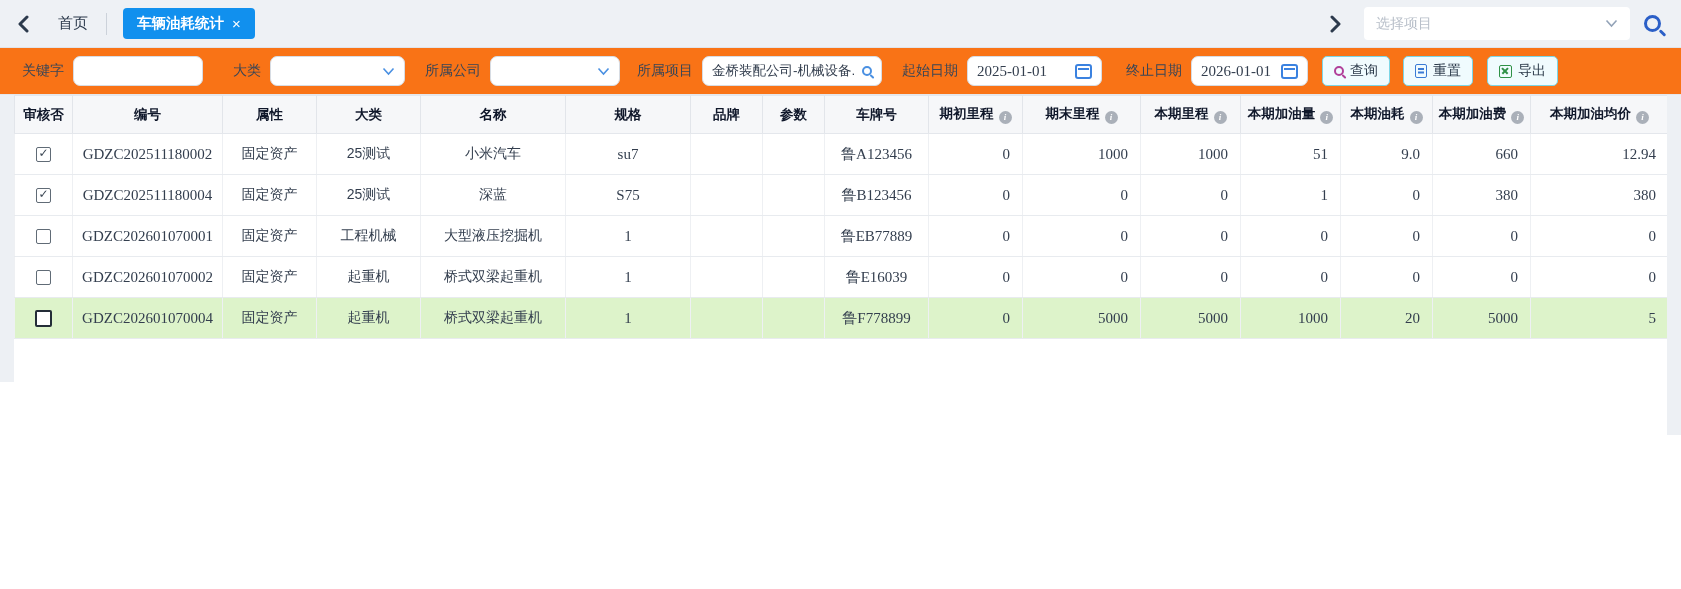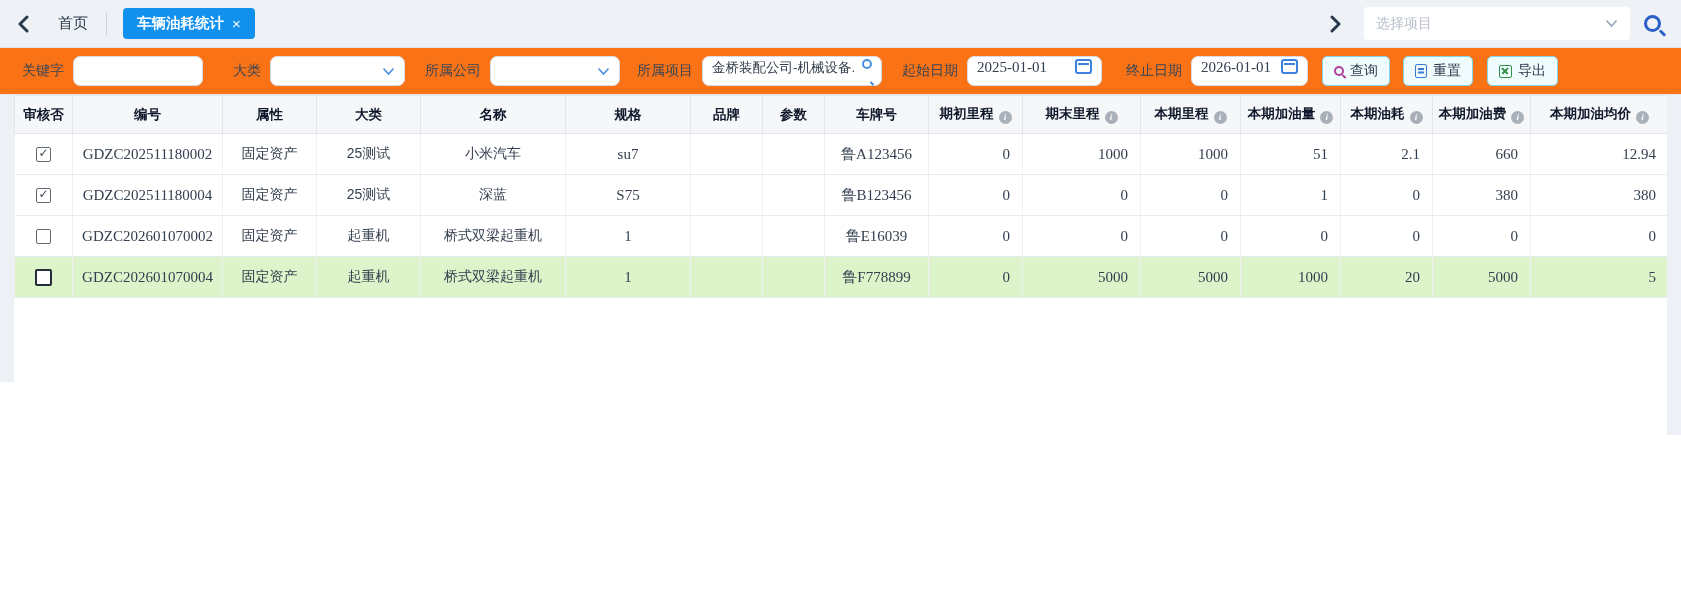--- a/index.html
+++ b/index.html
@@ -95,22 +95,22 @@
   .f-select {
     height: 30px; background: #fff;
     border: 1px solid #d7dce3; border-radius: 7px;
     display: flex; align-items: center; justify-content: flex-end;
     padding: 0 9px; cursor: pointer; flex: none;
   }
   .f-select svg { color: #4a90e2; }
   .with-icon {
     height: 30px; background: #fff;
     border: 1px solid #d7dce3; border-radius: 7px;
-    display: flex; 
-    padding: 2px 9px; cursor: pointer; flex: none;
+    display: flex; align-items: center;
+    padding: 8px 9px; cursor: pointer; flex: none;
   }
   .with-icon .val { flex: 1; font-size: 13.5px; color: #333e4e; white-space: nowrap; overflow: hidden; }
   .with-icon .val.date { font-size: 15px; font-family: "Liberation Serif","DejaVu Serif",serif; }
   .proj-mag { color: #4a90e2; margin-left: 6px; }
   
   .cal {
     flex: none; margin-left: 8px;
     width: 17px; height: 15px;
     border: 2px solid var(--accent-blue, #3b82e0); border-radius: 3px;
     position: relative;
@@ -343,21 +343,21 @@
           <td>25测试</td>
           <td>小米汽车</td>
           <td class="serif">su7</td>
           <td></td>
           <td></td>
           <td class="serif">鲁A123456</td>
           <td class="num serif">0</td>
           <td class="num serif">1000</td>
           <td class="num serif">1000</td>
           <td class="num serif">51</td>
-          <td class="num serif">2.1</td>
+          <td class="num serif">9.0</td>
           <td class="num serif">660</td>
           <td class="num serif">12.94</td>
         </tr>
         <tr>
           <td>
             <div class="checkbox checked"></div>
           </td>
           <td class="serif">GDZC202511180004</td>
           <td>固定资产</td>
           <td>25测试</td>
@@ -371,20 +371,40 @@
           <td class="num serif">0</td>
           <td class="num serif">1</td>
           <td class="num serif">0</td>
           <td class="num serif">380</td>
           <td class="num serif">380</td>
         </tr>
         <tr>
           <td>
             <div class="checkbox"></div>
           </td>
+          <td class="serif">GDZC202601070001</td>
+          <td>固定资产</td>
+          <td>工程机械</td>
+          <td>大型液压挖掘机</td>
+          <td class="serif">1</td>
+          <td></td>
+          <td></td>
+          <td class="serif">鲁EB77889</td>
+          <td class="num serif">0</td>
+          <td class="num serif">0</td>
+          <td class="num serif">0</td>
+          <td class="num serif">0</td>
+          <td class="num serif">0</td>
+          <td class="num serif">0</td>
+          <td class="num serif">0</td>
+        </tr>
+        <tr>
+          <td>
+            <div class="checkbox"></div>
+          </td>
           <td class="serif">GDZC202601070002</td>
           <td>固定资产</td>
           <td>起重机</td>
           <td>桥式双梁起重机</td>
           <td class="serif">1</td>
           <td></td>
           <td></td>
           <td class="serif">鲁E16039</td>
           <td class="num serif">0</td>
           <td class="num serif">0</td>

